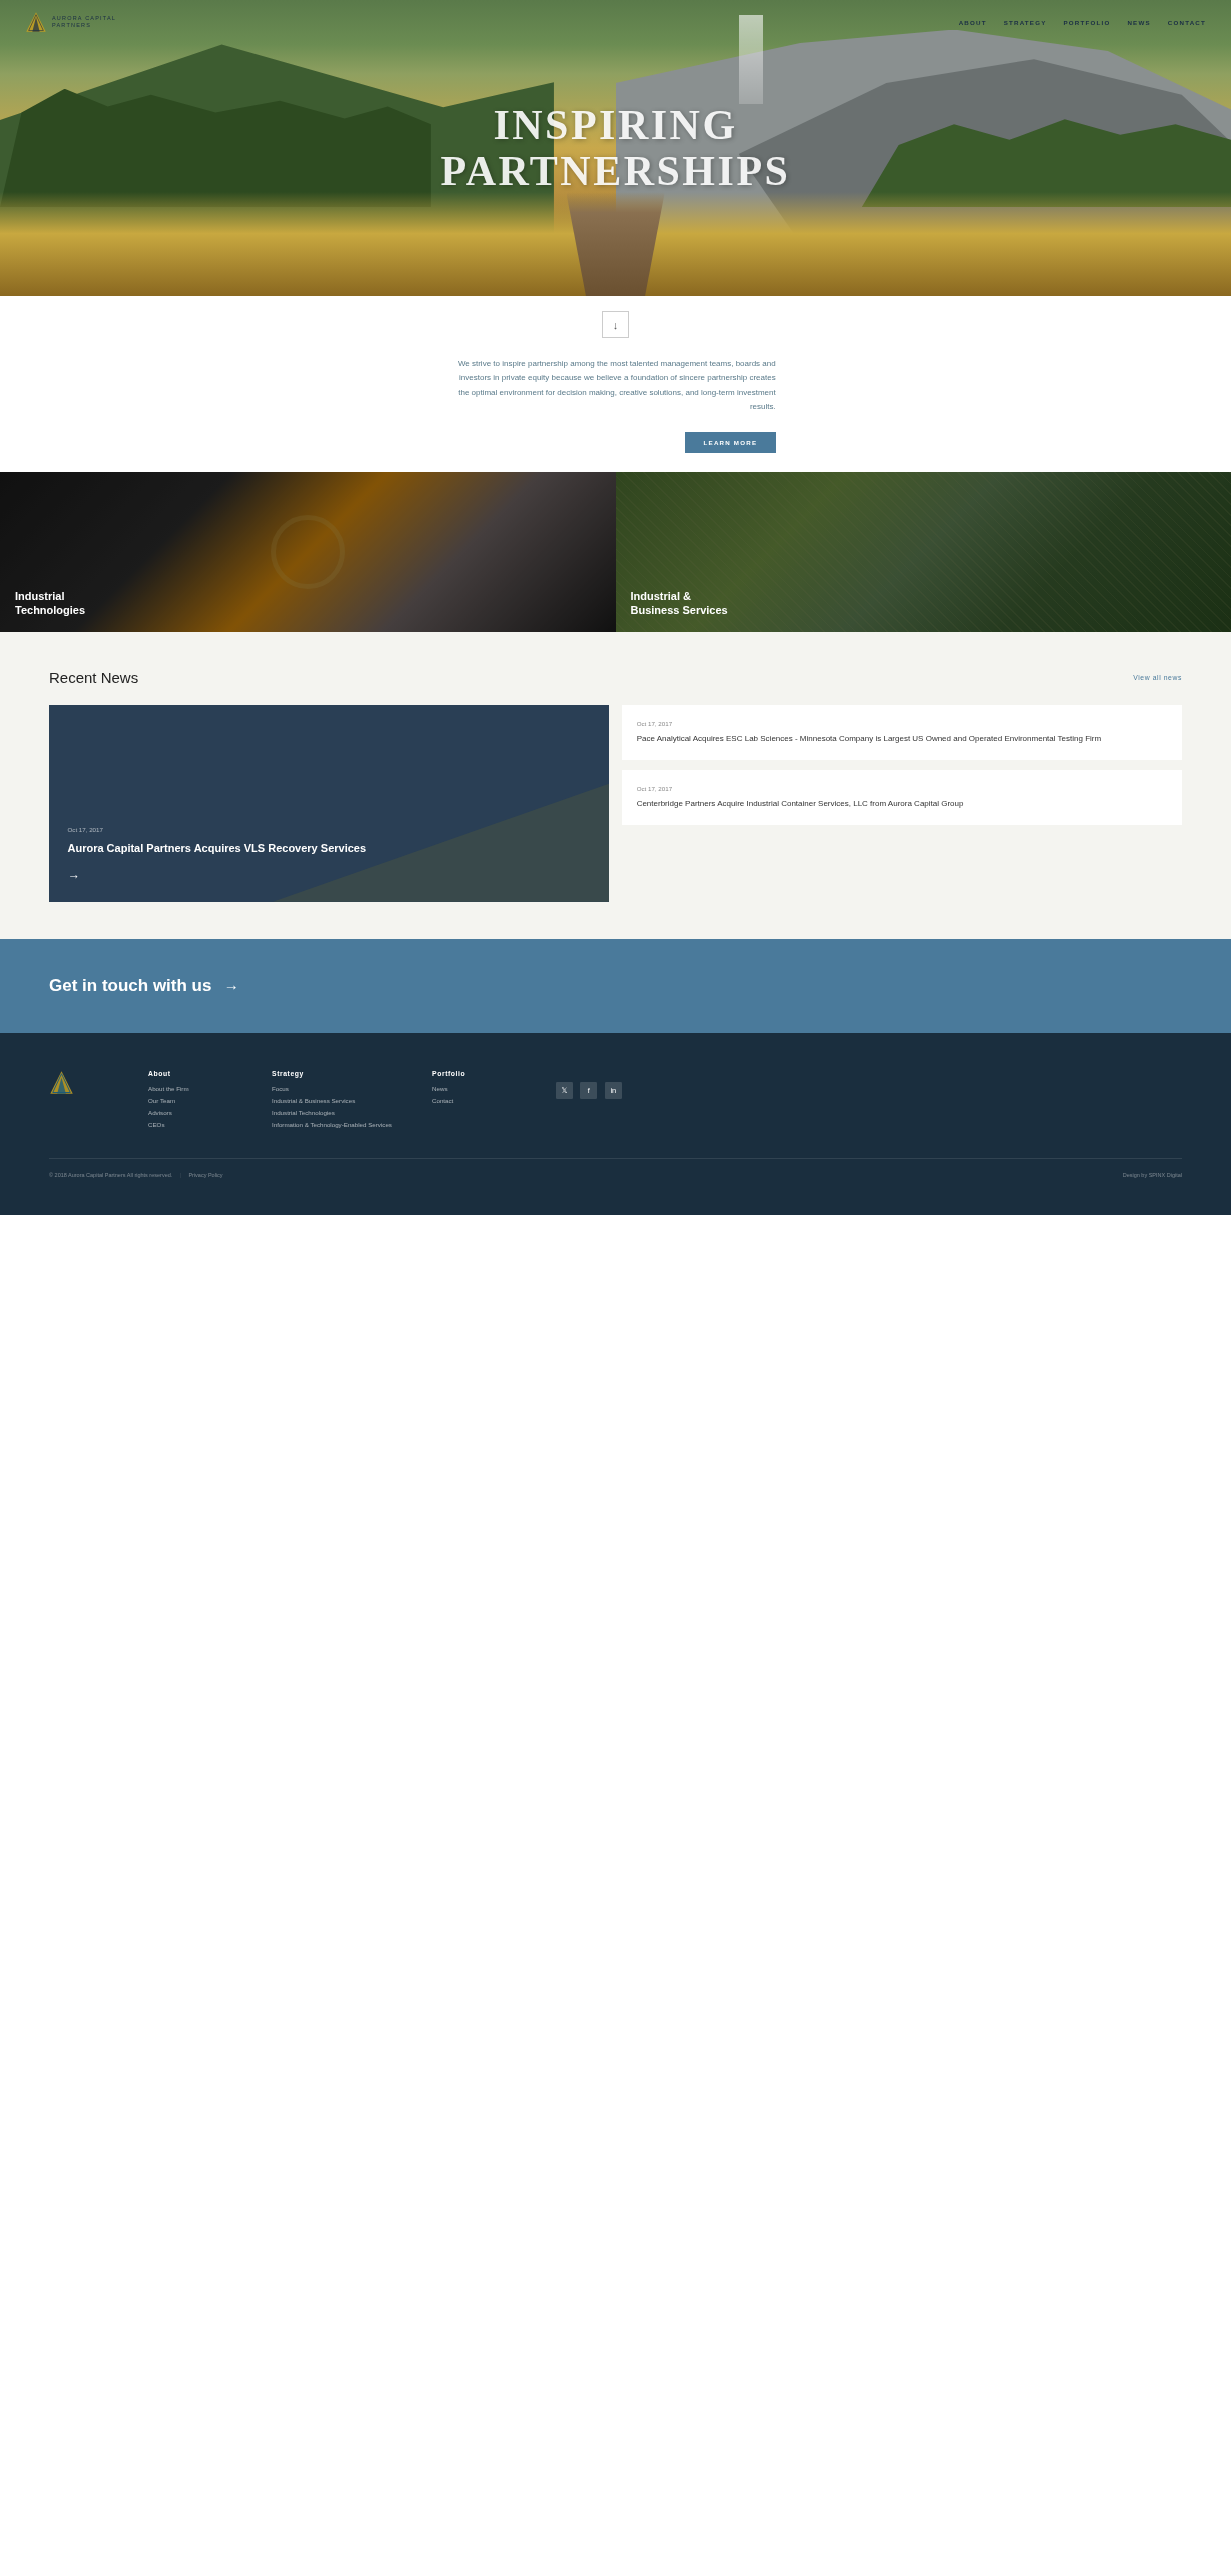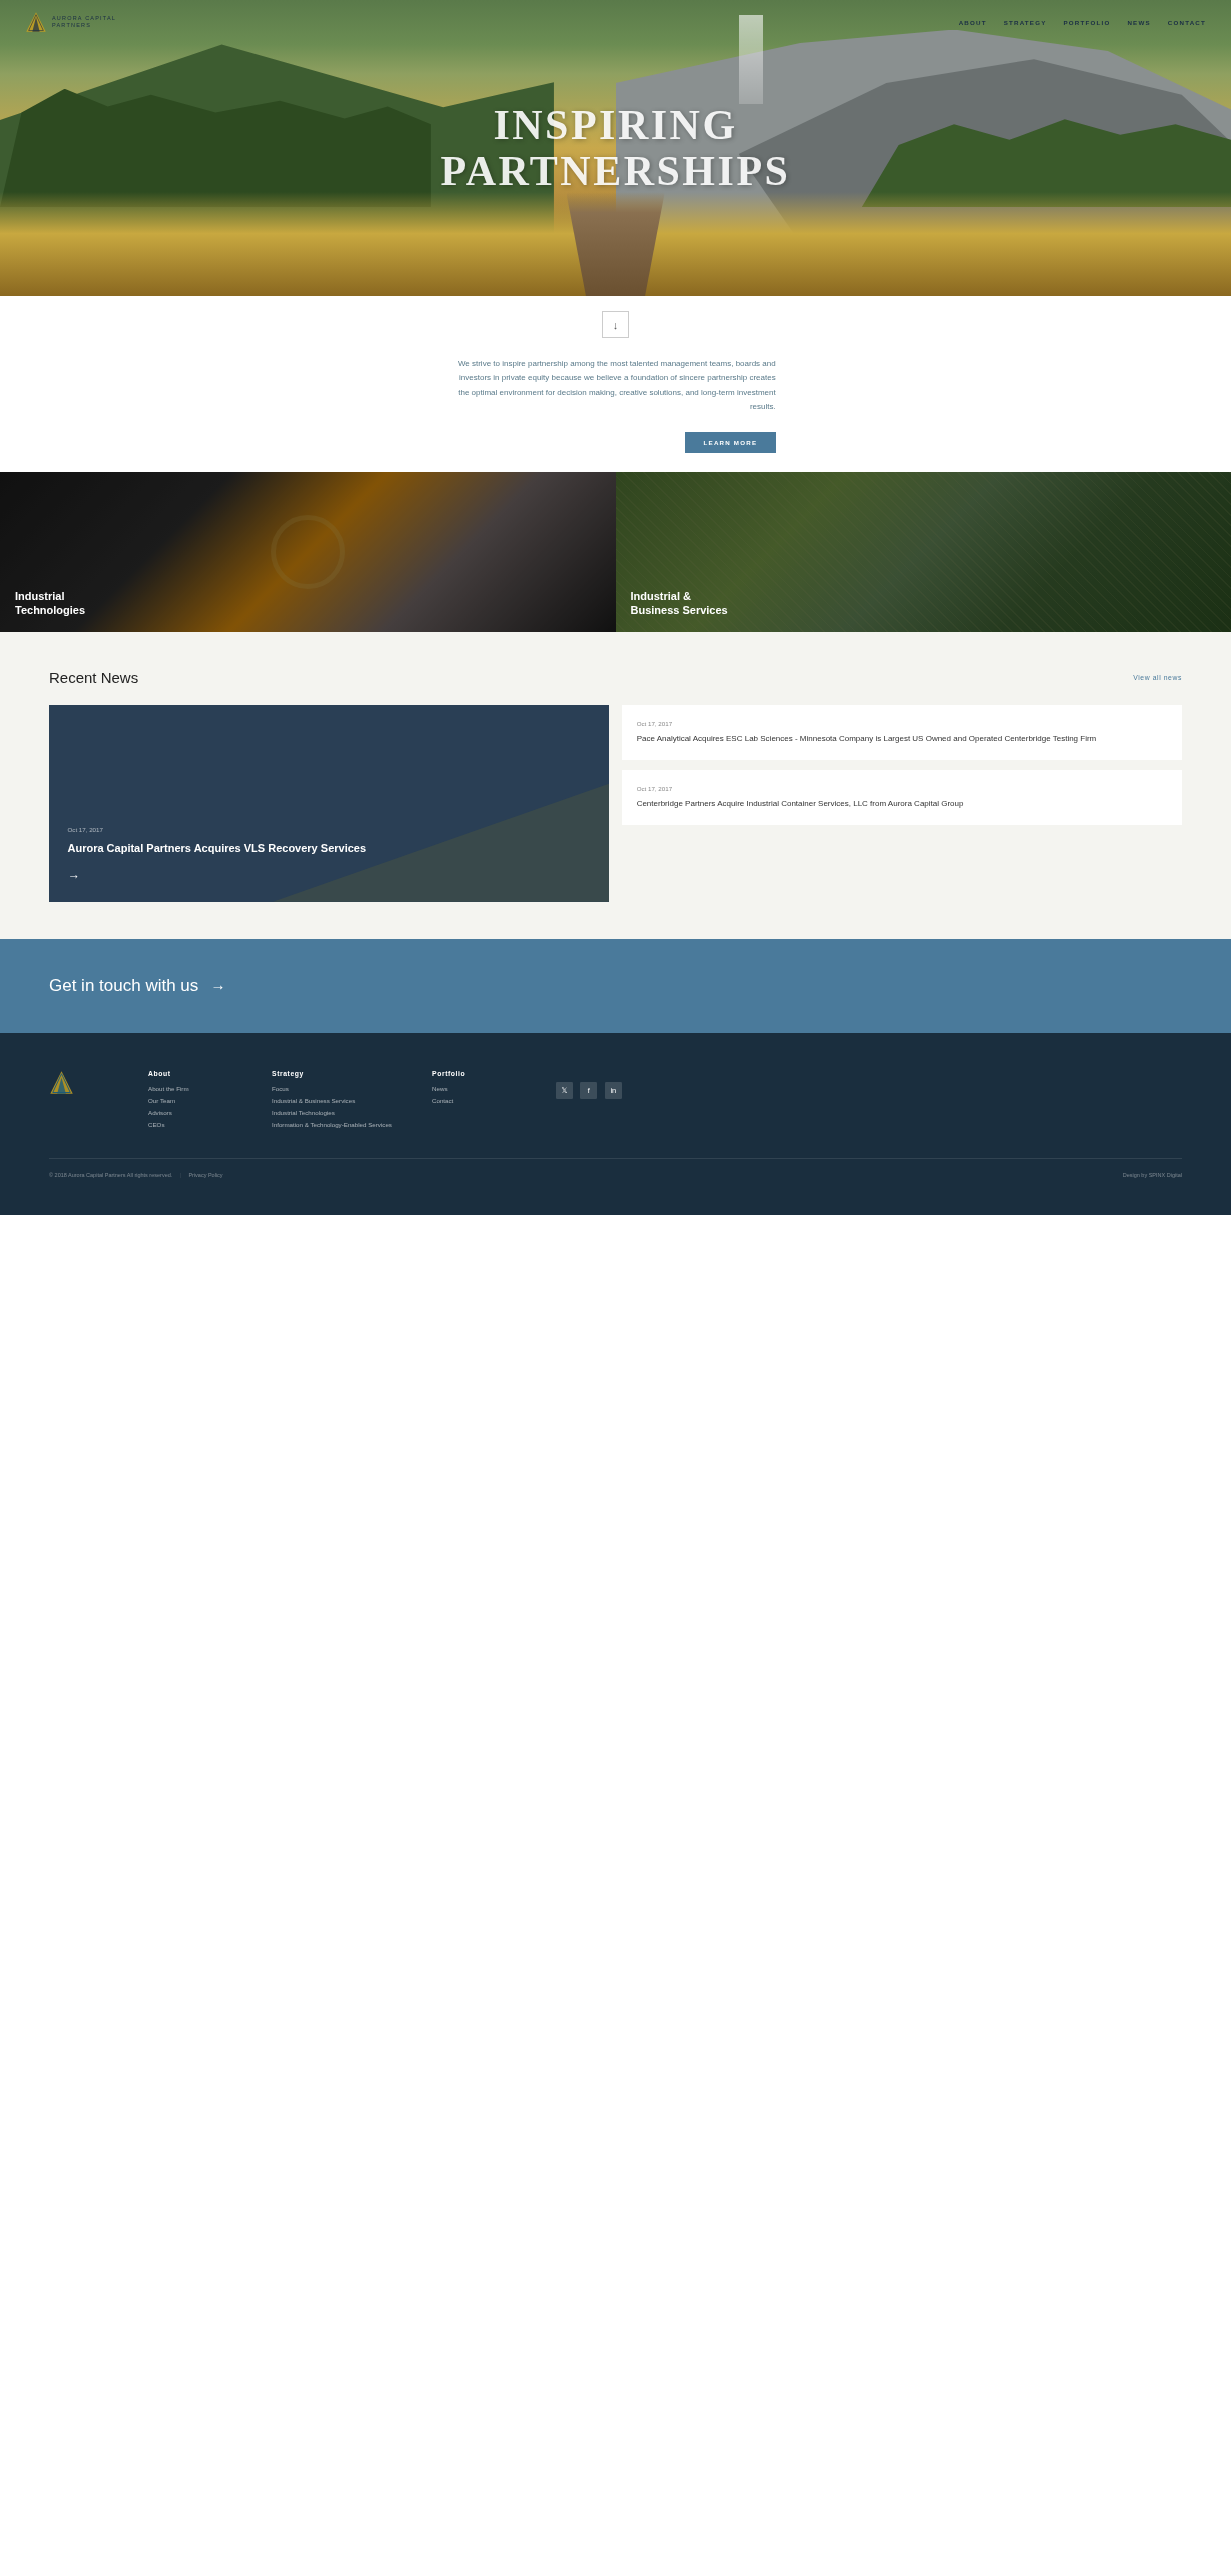--- a/index.html
+++ b/index.html
@@ -187,21 +187,21 @@
     .news-right { display: flex; flex-direction: column; gap: 10px; }
     .news-card-small { background: #fff; padding: 15px; }
     .news-card-small-date { font-size: 6.2px; color: #888; font-family: sans-serif; margin-bottom: 6.2px; }
     .news-card-small-title { font-size: 8px; color: #333; font-family: sans-serif; line-height: 1.5; }
 
     
     .cta-section {
       background: #4a7a9b; padding: 37px 49px;
       display: flex; align-items: center;
     }
-    .cta-text { font-size: 17px; color: #fff; font-family: sans-serif; font-weight: 400; }
+    .cta-text { font-size: 17px; color: #fff; font-family: sans-serif; font-weight: 700; }
     .cta-arrow { font-size: 15px; color: #fff; margin-left: 12.3px; }
 
     
     .footer { background: #1a2e3e; padding: 37px 49px; }
     .footer-top {
       display: grid; grid-template-columns: 74px 99px 135px 99px 99px;
       gap: 25px; margin-bottom: 25px;
     }
     .footer-logo-icon { width: 25px; height: 25px; margin-bottom: 5px; }
     .footer-col-title {
@@ -299,21 +299,21 @@
   <div class="news-grid">
     <div class="news-card-featured">
       <div class="news-card-featured-bg"></div>
       <div class="news-card-date">Oct 17, 2017</div>
       <div class="news-card-title">Aurora Capital Partners Acquires VLS Recovery Services</div>
       <div class="news-arrow">→</div>
     </div>
     <div class="news-right">
       <div class="news-card-small">
         <div class="news-card-small-date">Oct 17, 2017</div>
-        <div class="news-card-small-title">Pace Analytical Acquires ESC Lab Sciences - Minnesota Company is Largest US Owned and Operated Centerbridge Testing Firm</div>
+        <div class="news-card-small-title">Pace Analytical Acquires ESC Lab Sciences - Minnesota Company is Largest US Owned and Operated Environmental Testing Firm</div>
       </div>
       <div class="news-card-small">
         <div class="news-card-small-date">Oct 17, 2017</div>
         <div class="news-card-small-title">Centerbridge Partners Acquire Industrial Container Services, LLC from Aurora Capital Group</div>
       </div>
     </div>
   </div>
 </section>
 
 <section class="cta-section">

